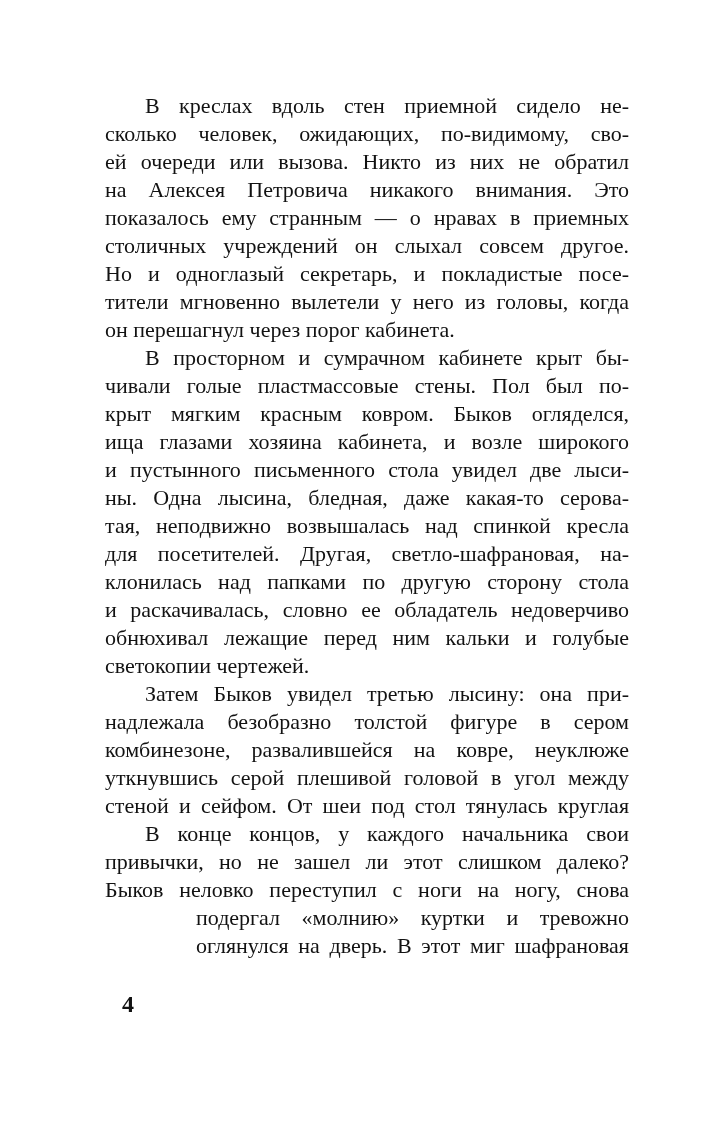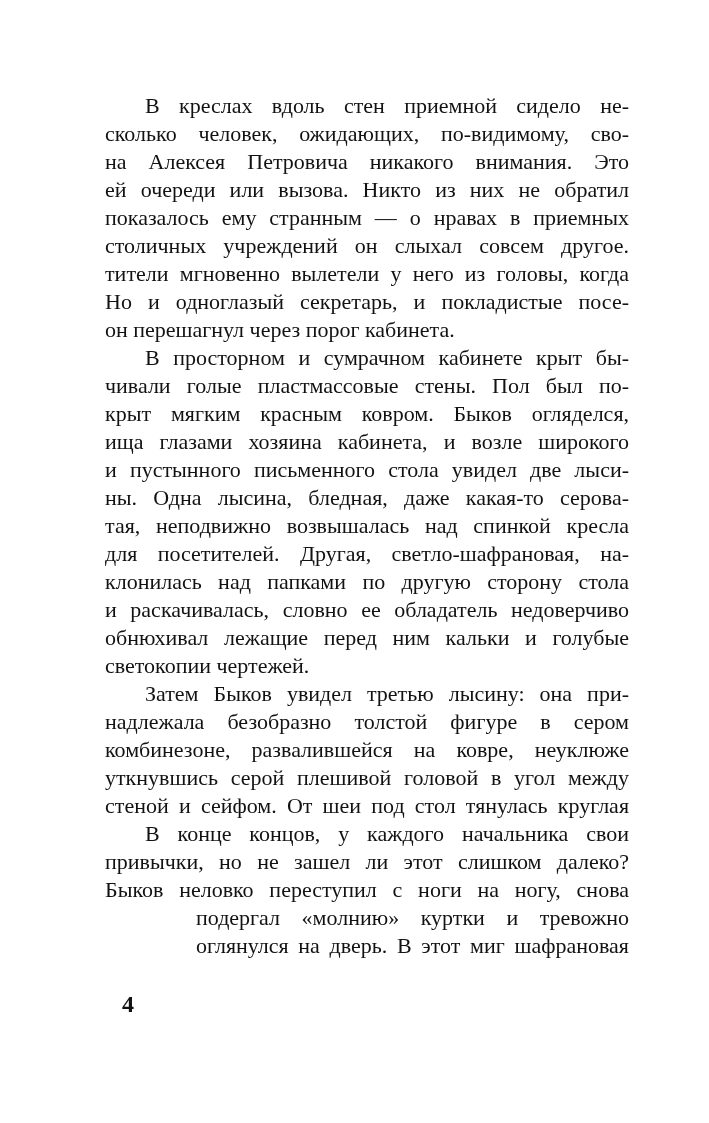--- a/index.html
+++ b/index.html
@@ -59,26 +59,26 @@
   }
 </style>
 </head>
 <body>
 
 <div class="page">
   <main class="text-block" id="text-block">
       <div class="paragraph">
         <div class="line first">В креслах вдоль стен приемной сидело не-</div>
         <div class="line normal">сколько человек, ожидающих, по-видимому, сво-</div>
+        <div class="line normal">ей очереди или вызова. Никто из них не обратил</div>
         <div class="line normal">на Алексея Петровича никакого внимания. Это</div>
-        <div class="line normal">ей очереди или вызова. Никто из них не обратил</div>
         <div class="line normal">показалось ему странным — о нравах в приемных</div>
         <div class="line normal">столичных учреждений он слыхал совсем другое.</div>
+        <div class="line normal">Но и одноглазый секретарь, и покладистые посе-</div>
         <div class="line normal">тители мгновенно вылетели у него из головы, когда</div>
-        <div class="line normal">Но и одноглазый секретарь, и покладистые посе-</div>
         <div class="line last">он перешагнул через порог кабинета.</div>
       </div>
       <div class="paragraph">
         <div class="line first">В просторном и сумрачном кабинете крыт бы-</div>
         <div class="line normal">чивали голые пластмассовые стены. Пол был по-</div>
         <div class="line normal">крыт мягким красным ковром. Быков огляделся,</div>
         <div class="line normal">ища глазами хозяина кабинета, и возле широкого</div>
         <div class="line normal">и пустынного письменного стола увидел две лыси-</div>
         <div class="line normal">ны. Одна лысина, бледная, даже какая-то серова-</div>
         <div class="line normal">тая, неподвижно возвышалась над спинкой кресла</div>

